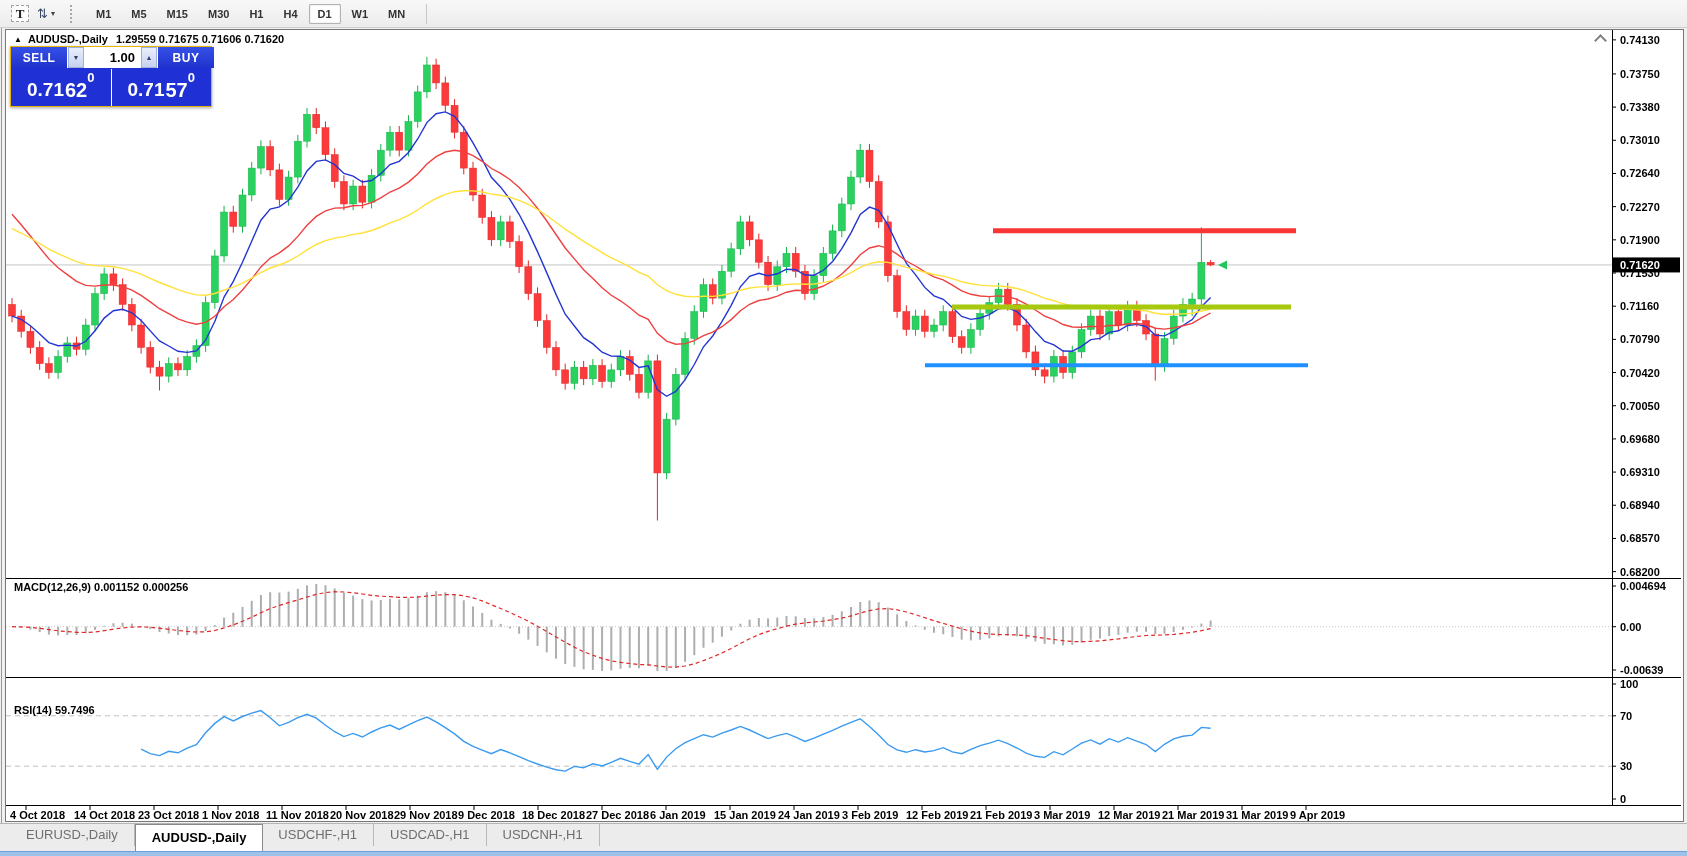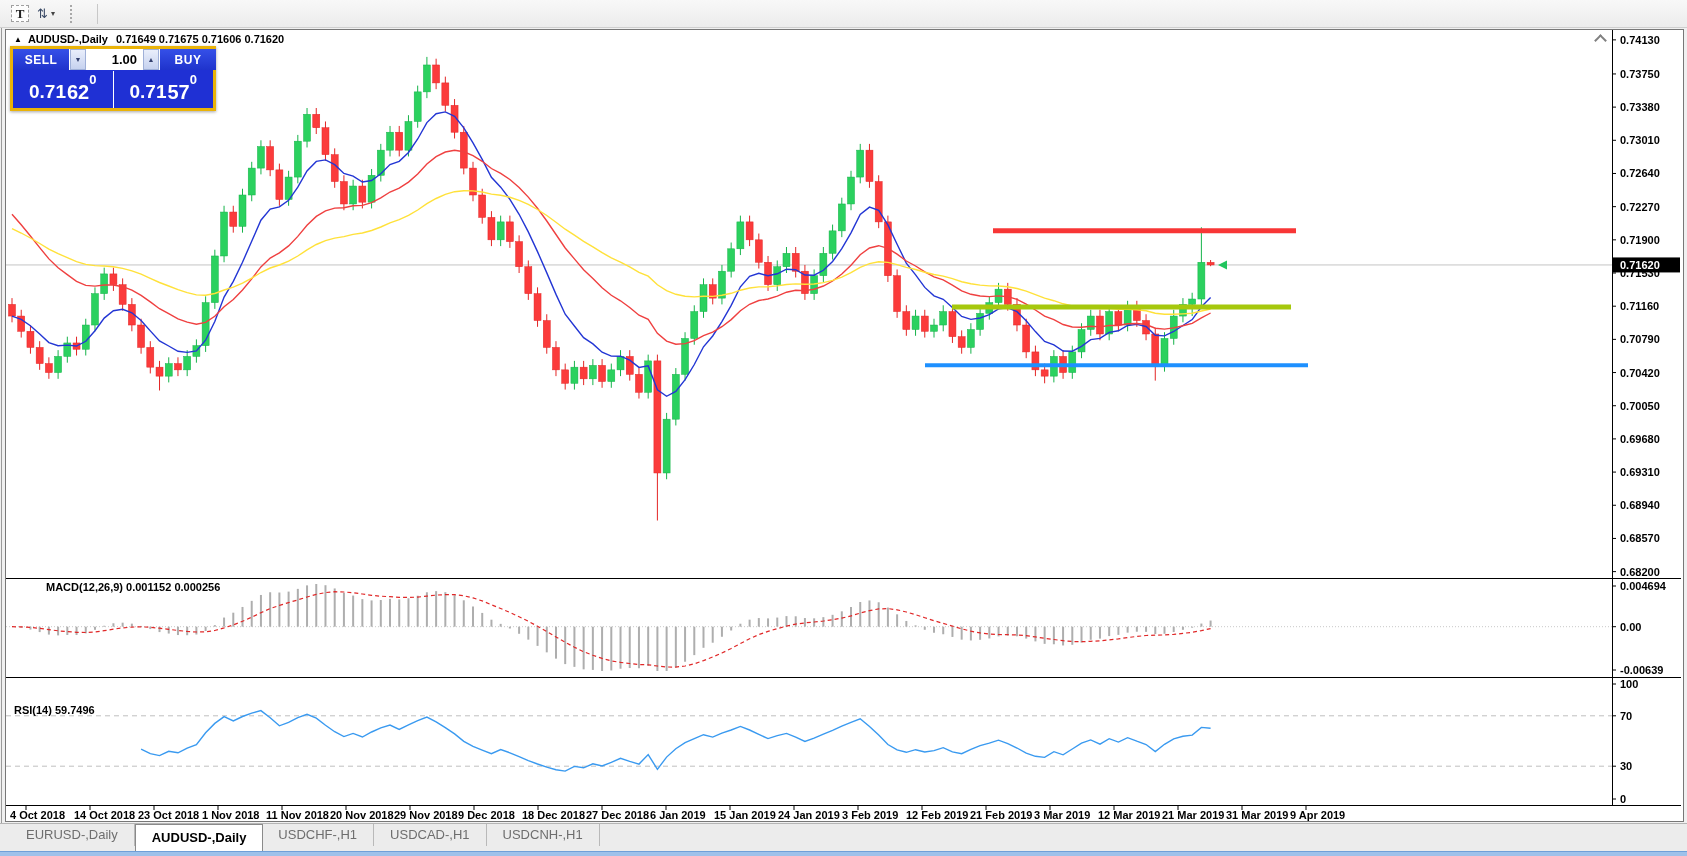--- a/index.html
+++ b/index.html
@@ -24,25 +24,25 @@
   
   .chart-window{position:absolute;left:5px;top:29px;width:1677px;height:791px;background:#fff;
     border:1px solid #777;box-sizing:content-box;}
   #chart-svg{position:absolute;left:0;top:0;}
   .chart-header{position:absolute;left:8px;top:3px;font-size:11px;font-weight:bold;color:#000;
     display:flex;align-items:center;gap:8px;white-space:nowrap;}
   .tri{font-size:8px;margin-right:-2px;color:#000;}
   .expand-caret{position:absolute;right:78px;top:6px;width:7px;height:7px;border-top:2px solid #808080;
     border-left:2px solid #808080;transform:rotate(45deg);}
   .pane-label{position:absolute;left:8px;font-size:11px;font-weight:bold;color:#000;white-space:nowrap;}
-  .pane-label.macd{top:551px;margin-left:32px;}
+  .pane-label.macd{top:551px;}
   .pane-label.rsi{top:650px;margin-top:24px;}
 
   
-  .oneclick{position:absolute;left:4px;top:16px;width:200px;background:#1f30d4;border:3px solid #eab308;
+  .oneclick{position:absolute;left:4px;top:16px;width:200px;background:#1f30d4;border:1px solid #eab308;
     box-shadow:0 1px 3px rgba(0,0,0,.35);z-index:5;}
   .oc-row1{display:flex;gap:1px;height:21px;background:#fff;}
   .oc-btn{flex:0 0 56px;display:flex;align-items:center;justify-content:center;color:#fff;
     font-size:12px;font-weight:bold;background:linear-gradient(#3550e8,#1f33cc);letter-spacing:.5px;}
   .oc-spin{flex:0 0 16px;display:flex;align-items:center;justify-content:center;
     background:linear-gradient(#e9eefb,#c6d2ef);color:#33406e;font-size:7px;border:1px solid #9fb0d8;box-sizing:border-box;}
   .oc-vol{flex:1 1 auto;width:50px;border:none;outline:none;font-size:13px;font-weight:bold;
     text-align:right;padding:0 5px 0 0;font-family:"Liberation Sans",sans-serif;color:#000;}
   .oc-row2{display:flex;gap:1px;height:37px;background:#fff;margin-top:1px;}
   .oc-price{flex:1 1 50%;background:#1f30d4;color:#fff;display:flex;align-items:flex-end;
@@ -68,20 +68,31 @@
 
   <div class="toolbar">
     <div class="tool-btn">
       <span class="t-glyph">T</span>
     </div>
     <div class="tool-btn">
       <span class="arrange-icon">⇅</span>
       <span class="caret">▾</span>
     </div>
     <div class="grip"></div>
+    <div class="tf-group" id="tf-group">
+        <div class="tf-btn">M1</div>
+        <div class="tf-btn">M5</div>
+        <div class="tf-btn">M15</div>
+        <div class="tf-btn">M30</div>
+        <div class="tf-btn">H1</div>
+        <div class="tf-btn">H4</div>
+        <div class="tf-btn active">D1</div>
+        <div class="tf-btn">W1</div>
+        <div class="tf-btn">MN</div>
+      </div>
     <div class="vsep"></div>
   </div>
 
   <div class="chart-window">
     <svg id="chart-svg" width="1675" height="791">
         <line x1="0" y1="234.9409836065576" x2="1606" y2="234.9409836065576" stroke="#c4c4c4" stroke-width="1"></line>
         <line x1="6" y1="268.1196721311471" x2="6" y2="292.3311475409836" stroke="#e32626" stroke-width="1"></line>
         <rect x="2.5" y="274.39672131147535" width="7" height="11.657377049180013" fill="#fb3b3b" stroke="#e32626" stroke-width="0.5"></rect>
         <line x1="15.22" y1="279.7770491803272" x2="15.22" y2="307.57540983606583" stroke="#e32626" stroke-width="1"></line>
         <rect x="11.72" y="286.05409836065536" width="7" height="15.244262295082308" fill="#fb3b3b" stroke="#e32626" stroke-width="0.5"></rect>
@@ -580,21 +591,21 @@
         <text x="1156" y="789" font-size="11" font-weight="bold" fill="#000">21 Mar 2019</text>
         <line x1="1236" y1="776" x2="1236" y2="780" stroke="#000"></line>
         <text x="1220" y="789" font-size="11" font-weight="bold" fill="#000">31 Mar 2019</text>
         <line x1="1300" y1="776" x2="1300" y2="780" stroke="#000"></line>
         <text x="1284" y="789" font-size="11" font-weight="bold" fill="#000">9 Apr 2019</text>
       </svg>
 
     <div class="chart-header">
       <span class="tri">▲</span>
       <span>AUDUSD-,Daily</span>
-      <span>0.71649 0.71675 0.71606 0.71620</span>
+      <span>1.29559 0.71675 0.71606 0.71620</span>
     </div>
 
     <div class="expand-caret"></div>
 
     <div class="oneclick">
       <div class="oc-row1">
         <div class="oc-btn">SELL</div>
         <div class="oc-spin">▼</div>
         <input class="oc-vol" value="1.00" style="">
         <div class="oc-spin">▲</div>

